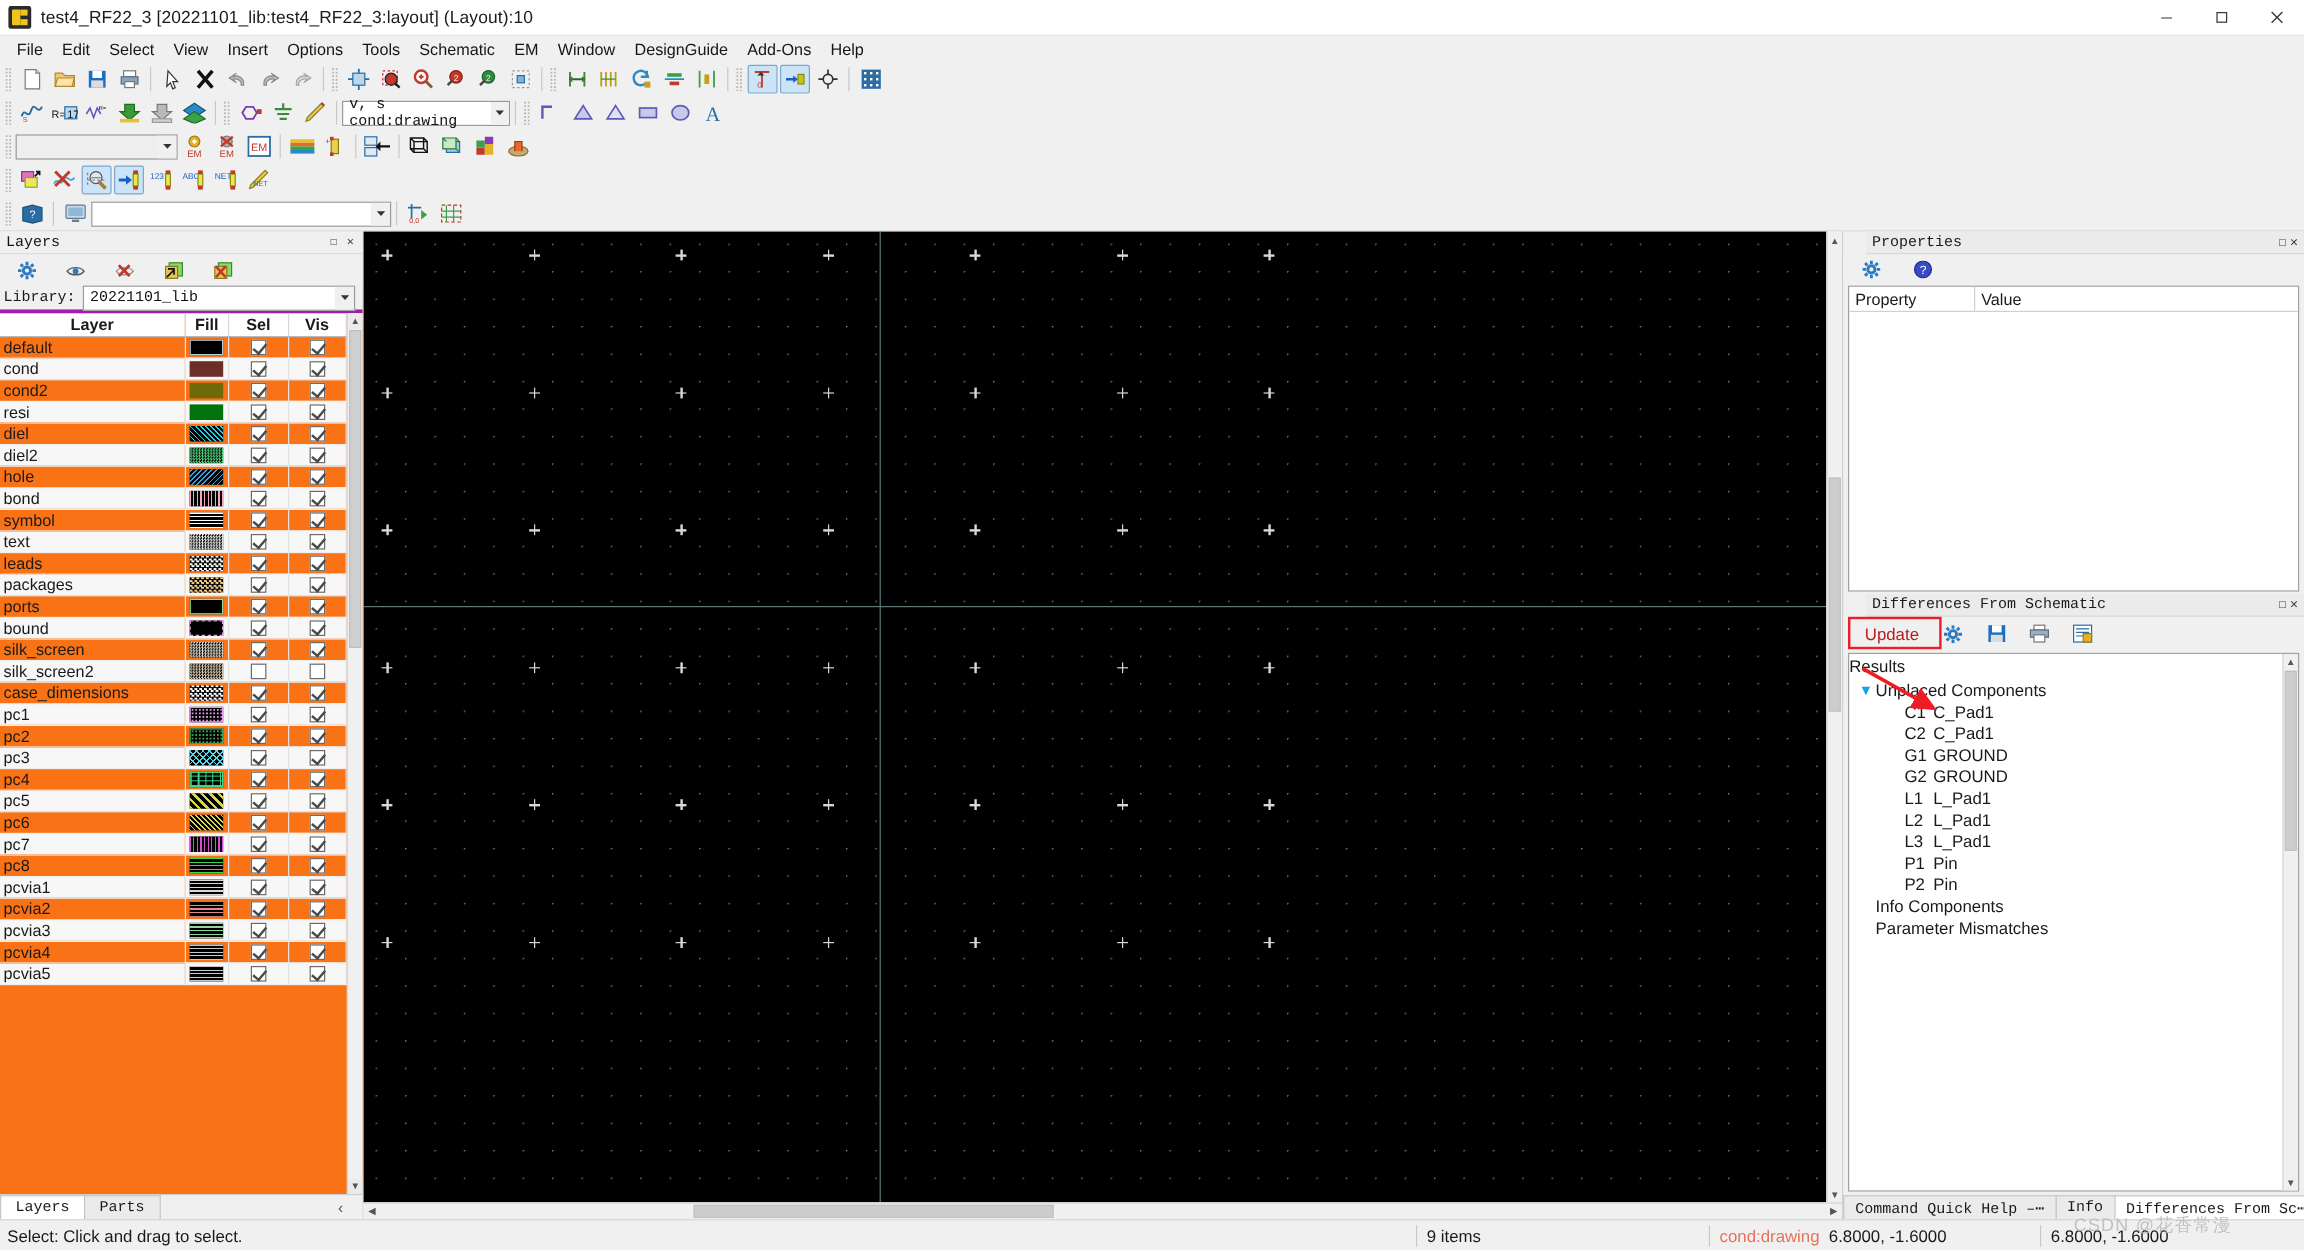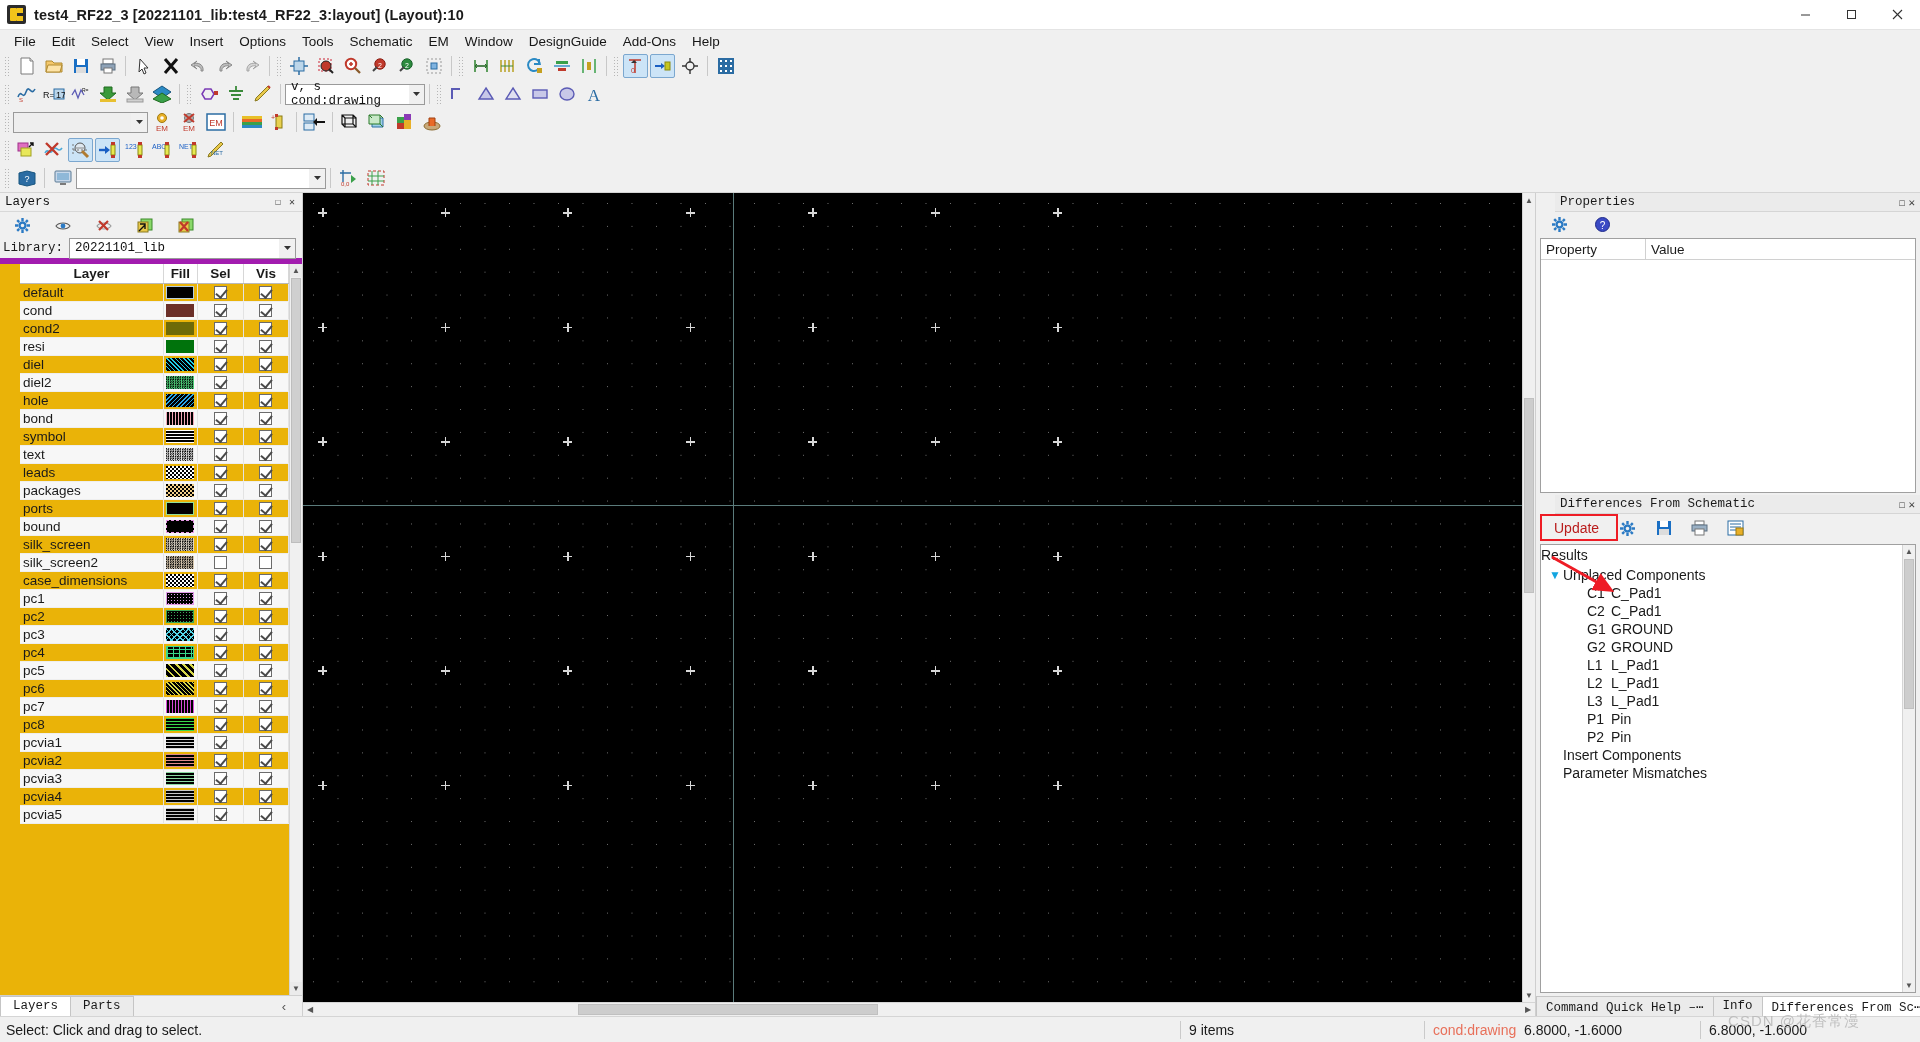--- a/index.html
+++ b/index.html
@@ -11,21 +11,20 @@
     font-family: "Liberation Sans", sans-serif;
     font-size: 13px;
     color: #1a1a1a;
   }
   #app { position: relative; width: 1920px; height: 1042px; display: flex; flex-direction: column; }
 
   
   .titlebar {
     height: 30px; min-height:30px; background: #ffffff; display: flex; align-items: center;
     border-bottom: 1px solid #e4e4e4;
-    font-weight: bold;
   }
   .titlebar .app-icon {
     width: 19px; height: 19px; margin-left: 7px; margin-right: 8px;
     background: #2b2b2b; border-radius: 2px; position: relative; flex: none;
   }
   .titlebar .app-icon::before{
     content:""; position:absolute; left:3px; top:3px; width:7px; height:13px;
     background:#f3c31a; border-radius:1px;
   }
   .titlebar .app-icon::after{
@@ -78,21 +77,21 @@
     font-family:"Liberation Mono", monospace; font-size:12.5px;
     background:#f0f0f0; border-bottom:1px solid #d8d8d8; color:#111;
   }
   .panel-title .ptools { margin-left:auto; display:flex; gap:2px; padding-right:4px; }
   .panel-title .ptools span { width:12px;height:12px;display:flex;align-items:center;justify-content:center;font-size:10px;color:#444;}
   .lay-toolrow { height:26px; display:flex; align-items:center; gap:14px; padding-left:9px; background:#f0f0f0; }
   .libbar { height:20px; display:flex; align-items:center; font-family:"Liberation Mono", monospace; font-size:12.5px; }
   .libbar .lbl { padding:0 6px 0 3px; }
   .libbar .combo { flex:1; margin-right:6px;gap:16px; }
 
-  .layer-table-wrap { flex:1; min-height:0; display:flex; background:#eab308; border-top:6px solid #a21caf;padding-left:20px; }
+  .layer-table-wrap { flex:1; min-height:0; display:flex; background:#f97316; border-top:3px solid #a21caf; }
   .layer-table { flex:1; overflow:hidden; }
   table.layers { border-collapse:collapse; width:100%; font-size:13.5px; table-layout:fixed; }
   table.layers th {
     background:#fff; font-weight:bold; font-size:13.5px; height:19px; padding:0;
     border-right:1px solid #d7d7d7; border-bottom:1px solid #b9b9b9; text-align:center;
   }
   table.layers th.lname { width:140px; }
   table.layers th.fill  { width:33px; }
   table.layers th.sel   { width:45px; }
   table.layers th.vis   { width:44px; }
@@ -1149,21 +1148,21 @@
             </div>
             <div class="tnode l2">
               <span class="id">P1</span>
               <span>Pin</span>
             </div>
             <div class="tnode l2">
               <span class="id">P2</span>
               <span>Pin</span>
             </div>
             <div class="tnode l1b">
-              <span>Insert Components</span>
+              <span>Info Components</span>
             </div>
             <div class="tnode l1b">
               <span>Parameter Mismatches</span>
             </div>
           </div>
         <div class="tree-vscroll">
           <div class="up">▲</div>
           <div class="thumb"></div>
           <div class="dn">▼</div>
         </div>

